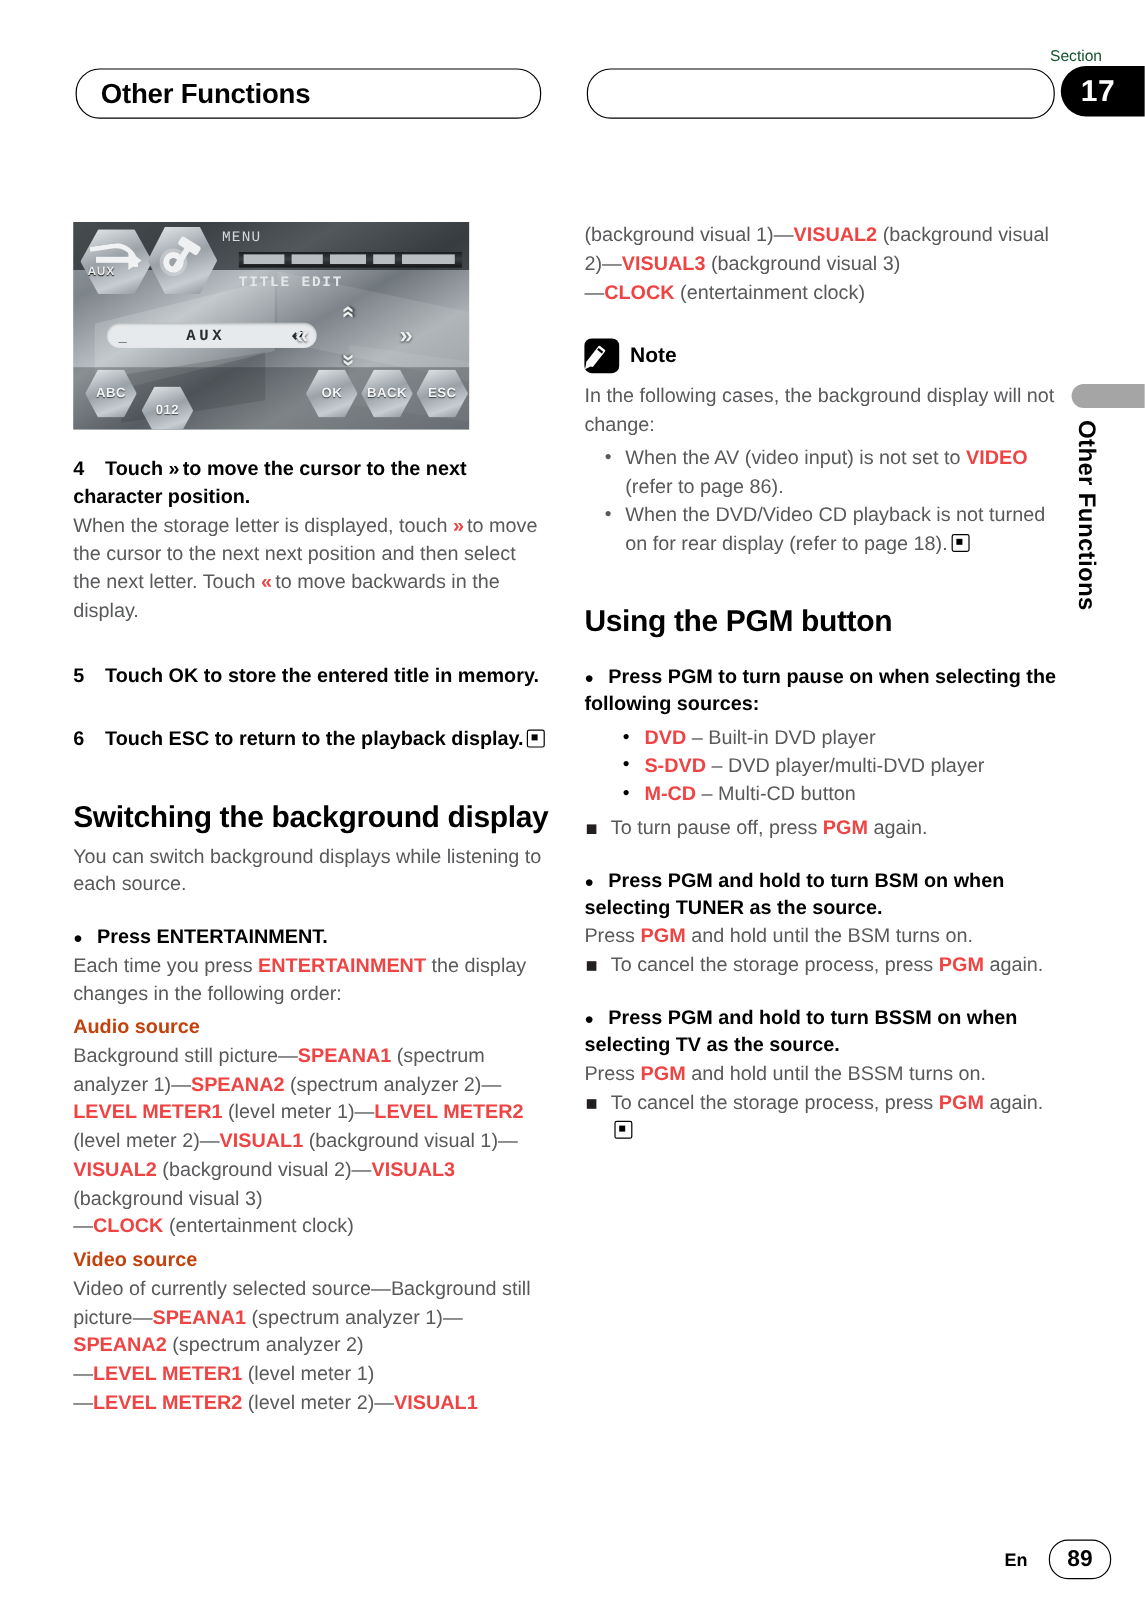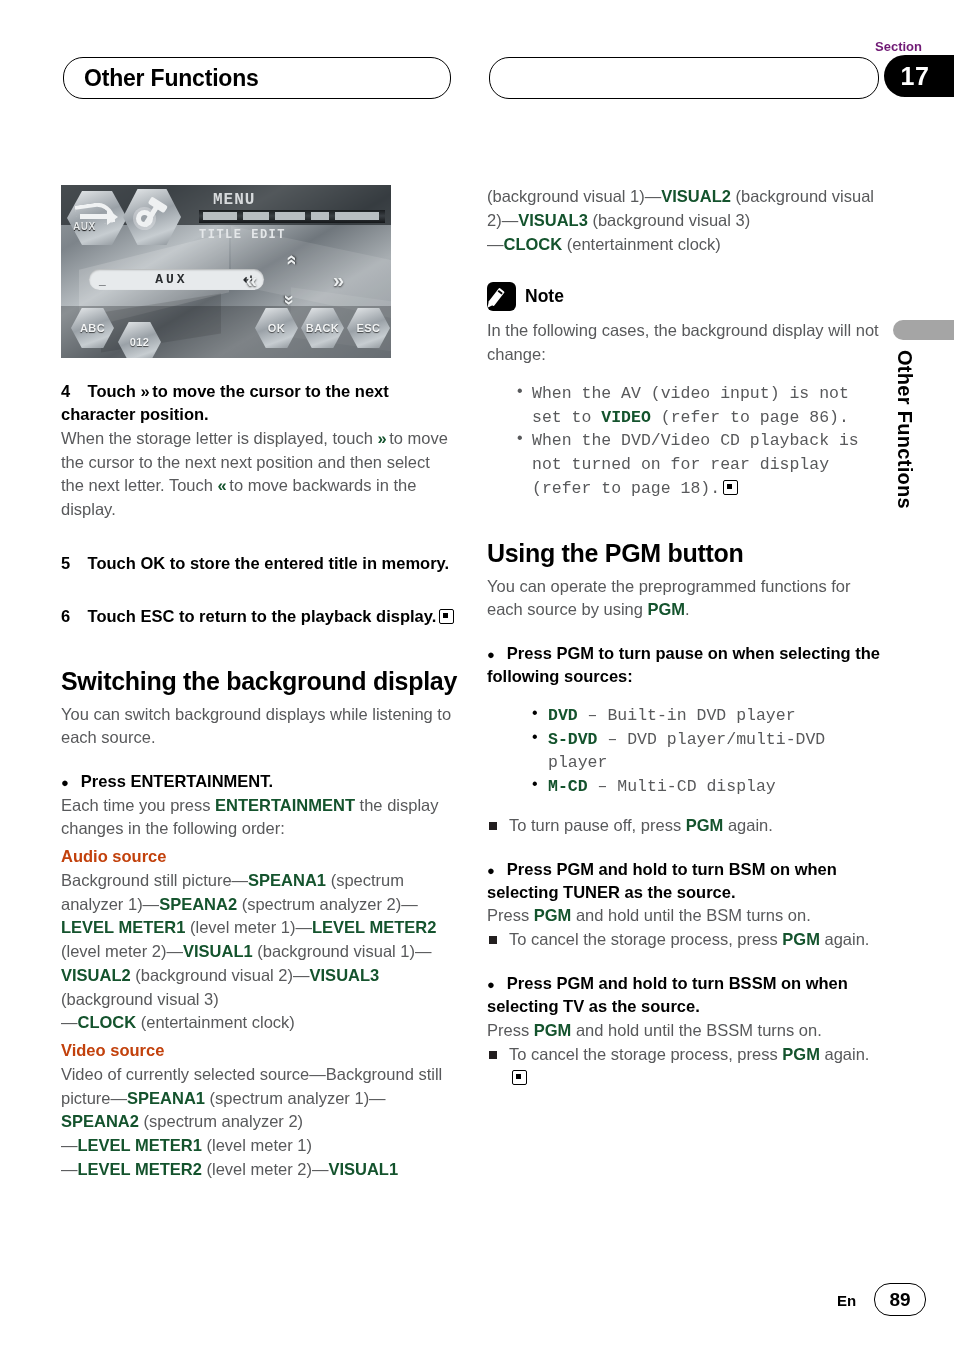--- a/index.html
+++ b/index.html
@@ -22,21 +22,21 @@
   .hdr-left span{
     font-size:23px;font-weight:bold;letter-spacing:-.2px;
     padding-left:20px;color:#000;
   }
   .hdr-right{
     position:absolute;left:489px;top:57px;width:388px;height:40px;
     border:1.6px solid #000;border-radius:20px;
   }
   .section-word{
     position:absolute;left:875px;top:39px;
-    font-size:13px;font-weight:bold;color:#701a75;
+    font-size:13px;font-weight:normal;color:#14532d;
   }
   .section-tab{
     position:absolute;left:884px;top:55px;width:70px;height:42px;
     background:#000;border-radius:21px 0 0 21px;
     display:flex;align-items:center;justify-content:center;
   }
   .section-tab span{
     color:#fff;font-size:25px;font-weight:bold;letter-spacing:.5px;
     margin-right:8px;
   }
@@ -120,21 +120,21 @@
   .aux-arrow .head{
     position:absolute;left:33px;top:8px;width:0;height:0;
     border-left:11px solid #f0f2f3;border-top:8px solid transparent;border-bottom:8px solid transparent;
   }
   .aux-lbl{
     position:absolute;left:6px;top:30px;font-size:10px;font-weight:bold;color:#e8ebec;
     text-shadow:0 1px 1px #000;letter-spacing:.5px;
   }
 
   .dev-menu{
-    position:absolute;left:152px;top:6px;font-size:16px;font-weight:bold;
+    position:absolute;left:124px;top:6px;font-size:12px;font-weight:normal;
     color:#d7dadc;letter-spacing:1px;font-family:"Liberation Mono",monospace;
   }
   .dev-bars{position:absolute;left:138px;top:25px;width:186px;height:13px;
     background:linear-gradient(180deg,#1a1d20,#3a3f44 45%,#15181a);}
   .dev-bars i{position:absolute;top:2px;height:8px;background:#b8bec2;}
   .dev-title{
     position:absolute;left:138px;top:43px;font-size:12px;font-weight:bold;
     color:#e4e7e9;letter-spacing:1.5px;font-family:"Liberation Mono",monospace;
   }
   .dev-input{
@@ -157,21 +157,21 @@
   .chev-r{left:272px;top:84px;font-size:20px;}
 
   
   .h2{
     font-size:25px;font-weight:bold;line-height:1.16;
     margin:0 0 7px 0;color:#000;letter-spacing:-.3px;
   }
   .h2.spaced{margin-top:38px;}
   p{margin:0;font-size:16.5px;line-height:1.44;color:#58595b;}
   p.body{margin-bottom:0;}
-  b{color:#14532d;font-weight:bold;}
+  b{color:#ef4444;font-weight:bold;}
   .step{
     font-size:16.5px;font-weight:bold;color:#000;line-height:1.42;
     margin-top:30px;
   }
   .step .num{display:inline-block;min-width:22px;}
   .step.first{margin-top:0;}
   .subhead{font-size:16.5px;font-weight:bold;color:#c2410c;line-height:1.44;margin-top:4px;}
   .bullet-head{
     font-size:16.5px;font-weight:bold;color:#000;line-height:1.42;
     margin-top:20px;text-indent:0;
@@ -202,21 +202,21 @@
   .note-ic .pen:after{
     content:"";position:absolute;left:0;bottom:-5px;
     border-left:3.5px solid transparent;border-right:3.5px solid transparent;
     border-top:6px solid #fff;
   }
   .note-ic .pen:before{
     content:"";position:absolute;left:1px;top:2px;width:5px;height:1.6px;background:#000;
   }
   .note-title{font-size:17.5px;font-weight:bold;color:#000;}
 
-  ul.dashlist{margin:15px;padding:0;list-style:none;font-family:Liberation Mono, monospace;}
+  ul.dashlist{margin:4px;padding:0;list-style:none;}
   ul.dashlist li{
     position:relative;padding-left:30px;font-size:16.5px;line-height:1.44;color:#58595b;
   }
   ul.dashlist li:before{
     content:"\2022";position:absolute;left:13px;top:-1px;color:#58595b;font-size:16px;
   }
   ul.dashlist2 li{padding-left:46px;}
   ul.dashlist2 li:before{left:28px;color:#000;}
 
   .sqbullet{
@@ -376,29 +376,28 @@
         </div>
       <div class="note-title">Note</div>
     </div>
     <p>In the following cases, the background display will not change:</p>
     <ul class="dashlist">
       <li><span>When the AV (video input) is not set to </span><b>VIDEO</b><span> (refer to page 86).</span></li>
       <li><span>When the DVD/Video CD playback is not turned on for rear display (refer to page 18).</span><span class="sq"></span></li>
     </ul>
 
     <div class="h2 spaced">Using the PGM button</div>
-    <p><span>You can operate the preprogrammed functions for each source by using </span><b>PGM</b><span>.</span></p>
 
     <div class="bullet-head">
       <span class="dot">●</span><span>Press PGM to turn pause on when selecting the following sources:</span>
     </div>
     <ul class="dashlist dashlist2">
       <li><b>DVD</b><span> – Built-in DVD player</span></li>
       <li><b>S-DVD</b><span> – DVD player/multi-DVD player</span></li>
-      <li><b>M-CD</b><span> – Multi-CD display</span></li>
+      <li><b>M-CD</b><span> – Multi-CD button</span></li>
     </ul>
     <div class="sqbullet"><span>To turn pause off, press </span><b>PGM</b><span> again.</span></div>
 
     <div class="bullet-head">
       <span class="dot">●</span><span>Press PGM and hold to turn BSM on when selecting TUNER as the source.</span>
     </div>
     <p><span>Press </span><b>PGM</b><span> and hold until the BSM turns on.</span></p>
     <div class="sqbullet"><span>To cancel the storage process, press </span><b>PGM</b><span> again.</span></div>
 
     <div class="bullet-head">

